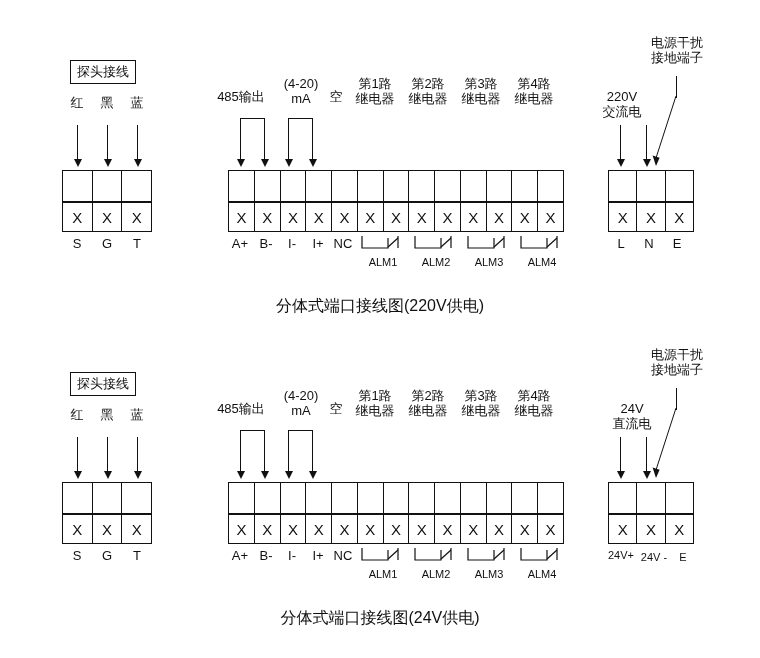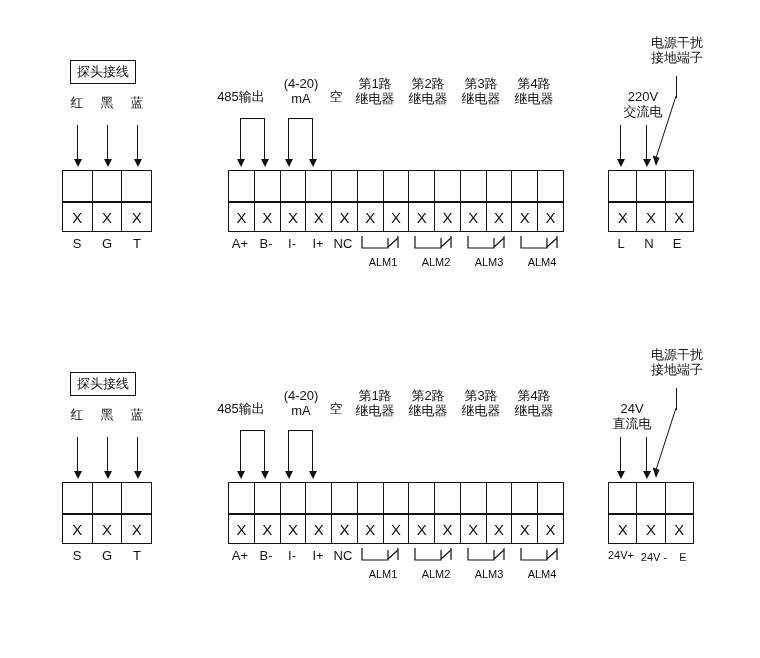--- a/index.html
+++ b/index.html
@@ -213,21 +213,21 @@
 
   <svg class="relay" style="left:517px;top:234px;" width="50" height="20" viewBox="0 0 50 20">
     <path d="M4 2 L4 14 L30 14 L30 4" stroke="#111" stroke-width="1.2" fill="none"></path>
     <path d="M30 13 L40 4" stroke="#111" stroke-width="1.2" fill="none"></path>
     <line x1="40" y1="2" x2="40" y2="14" stroke="#111" stroke-width="1.2"></line>
   </svg>
   <div class="abs lbl small" style="left:516px;top:256px;width:52px;">ALM4</div>
 
   <div class="abs lbl" style="left:635px;top:36px;width:84px;white-space:pre-line;">电源干扰
 接地端子</div>
-  <div class="abs lbl" style="left:619px;top:90px;width:48px;white-space:pre-line;">220V
+  <div class="abs lbl" style="left:598px;top:90px;width:48px;white-space:pre-line;">220V
 交流电</div>
 
   <div class="vline" style="left:676px;top:76px;height:22px;"></div>
   <svg class="abs" style="left:652px;top:96px;" width="40" height="70" viewBox="0 0 40 70">
     <line x1="24" y1="0" x2="4" y2="62" stroke="#111" stroke-width="1"></line>
     <polygon points="4,70 0.6,59.5 7.6,61.7" fill="#111"></polygon>
   </svg>
 
   <div class="arrow" style="left:620px;top:125px;height:35px;"></div>
   <div class="arrow" style="left:646px;top:125px;height:35px;"></div>
@@ -246,20 +246,21 @@
       </div>
     <div class="tcell">
         <span class="xmark">X</span>
       </div>
   </div>
 
   <div class="abs lbl" style="left:609px;top:237px;width:24px;">L</div>
   <div class="abs lbl" style="left:637px;top:237px;width:24px;">N</div>
   <div class="abs lbl" style="left:665px;top:237px;width:24px;">E</div>
 
+  <div class="caption" style="top:296px;">分体式端口接线图(220V供电)</div>
 </div>
 
 <div class="panel" id="panel-2">
 
   <div class="abs boxed" style="left:70px;top:42px;">探头接线</div>
 
   <div class="abs lbl" style="left:64px;top:78px;width:26px;">红</div>
   <div class="abs lbl" style="left:94px;top:78px;width:26px;">黑</div>
   <div class="abs lbl" style="left:124px;top:78px;width:26px;">蓝</div>
 
@@ -427,13 +428,14 @@
       </div>
     <div class="tcell">
         <span class="xmark">X</span>
       </div>
   </div>
 
   <div class="abs lbl small" style="left:602px;top:219px;width:38px;">24V+</div>
   <div class="abs lbl small" style="left:634px;top:221px;width:40px;">24V -</div>
   <div class="abs lbl small" style="left:673px;top:221px;width:20px;">E</div>
 
+  <div class="caption" style="top:278px;">分体式端口接线图(24V供电)</div>
 </div>
 
 </body></html>

